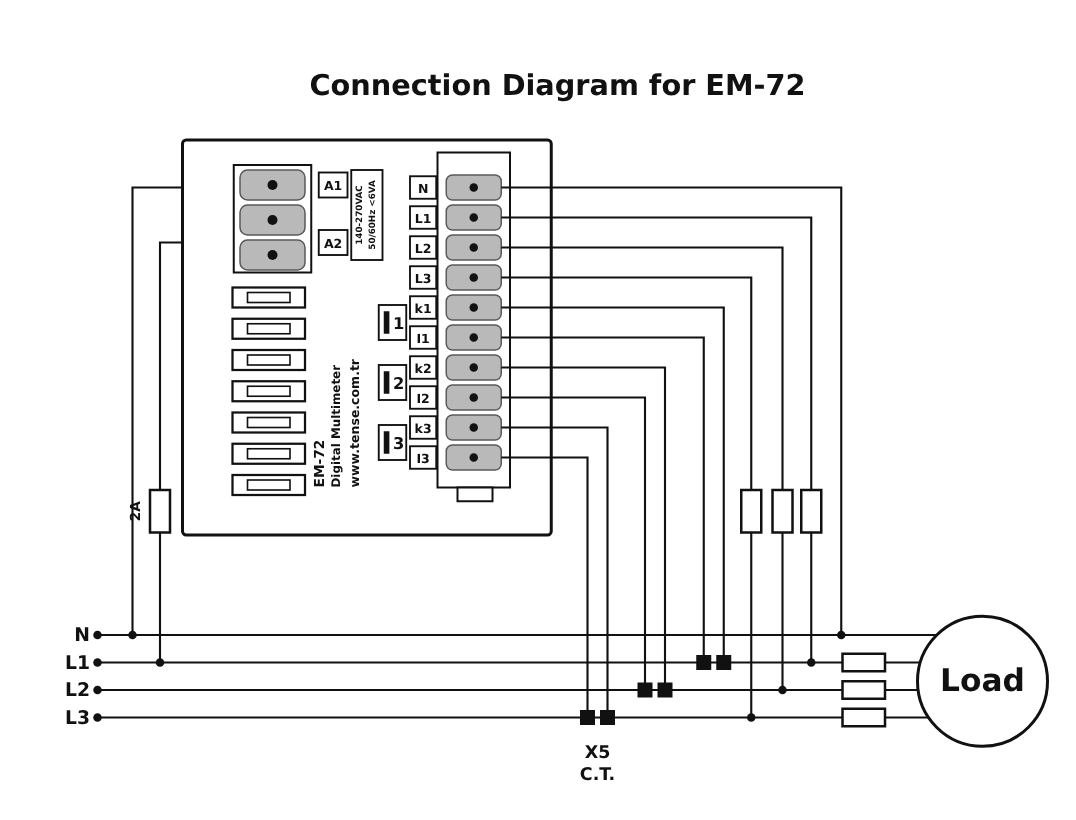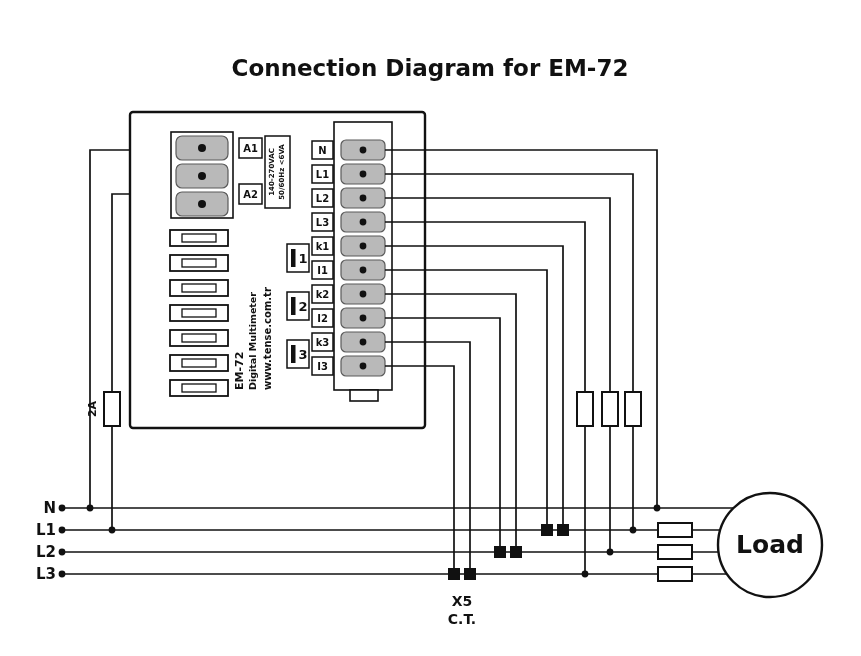--- a/index.html
+++ b/index.html
@@ -1,16 +1,16 @@
 <!DOCTYPE html>
 <html><head>
 <meta charset="utf-8">
 <style>
   html,body{margin:0;padding:0;background:#fff;}
-  .stage{position:relative;width:832px;height:656px;background:#fff;overflow:hidden;}
+  .stage{position:relative;width:832px;height:656px;background:#fff;overflow:hidden;padding-left:16px;}
   svg text{font-family:"DejaVu Sans","Liberation Sans",sans-serif;fill:#111;}
   .wire{fill:none;stroke:#111;stroke-width:1.7;}
   .busline{fill:none;stroke:#111;stroke-width:1.7;}
   .outline{fill:#fff;stroke:#111;stroke-width:2.4;}
   .frame{fill:#fff;stroke:#111;stroke-width:1.6;}
   .box{fill:#fff;stroke:#111;stroke-width:1.5;}
   .pill{fill:#b9b9b9;stroke:#5a5a5a;stroke-width:1.2;}
   .dot{fill:#111;}
   .fuse{fill:#fff;stroke:#111;stroke-width:2;}
   .ctsq{fill:#111;}

